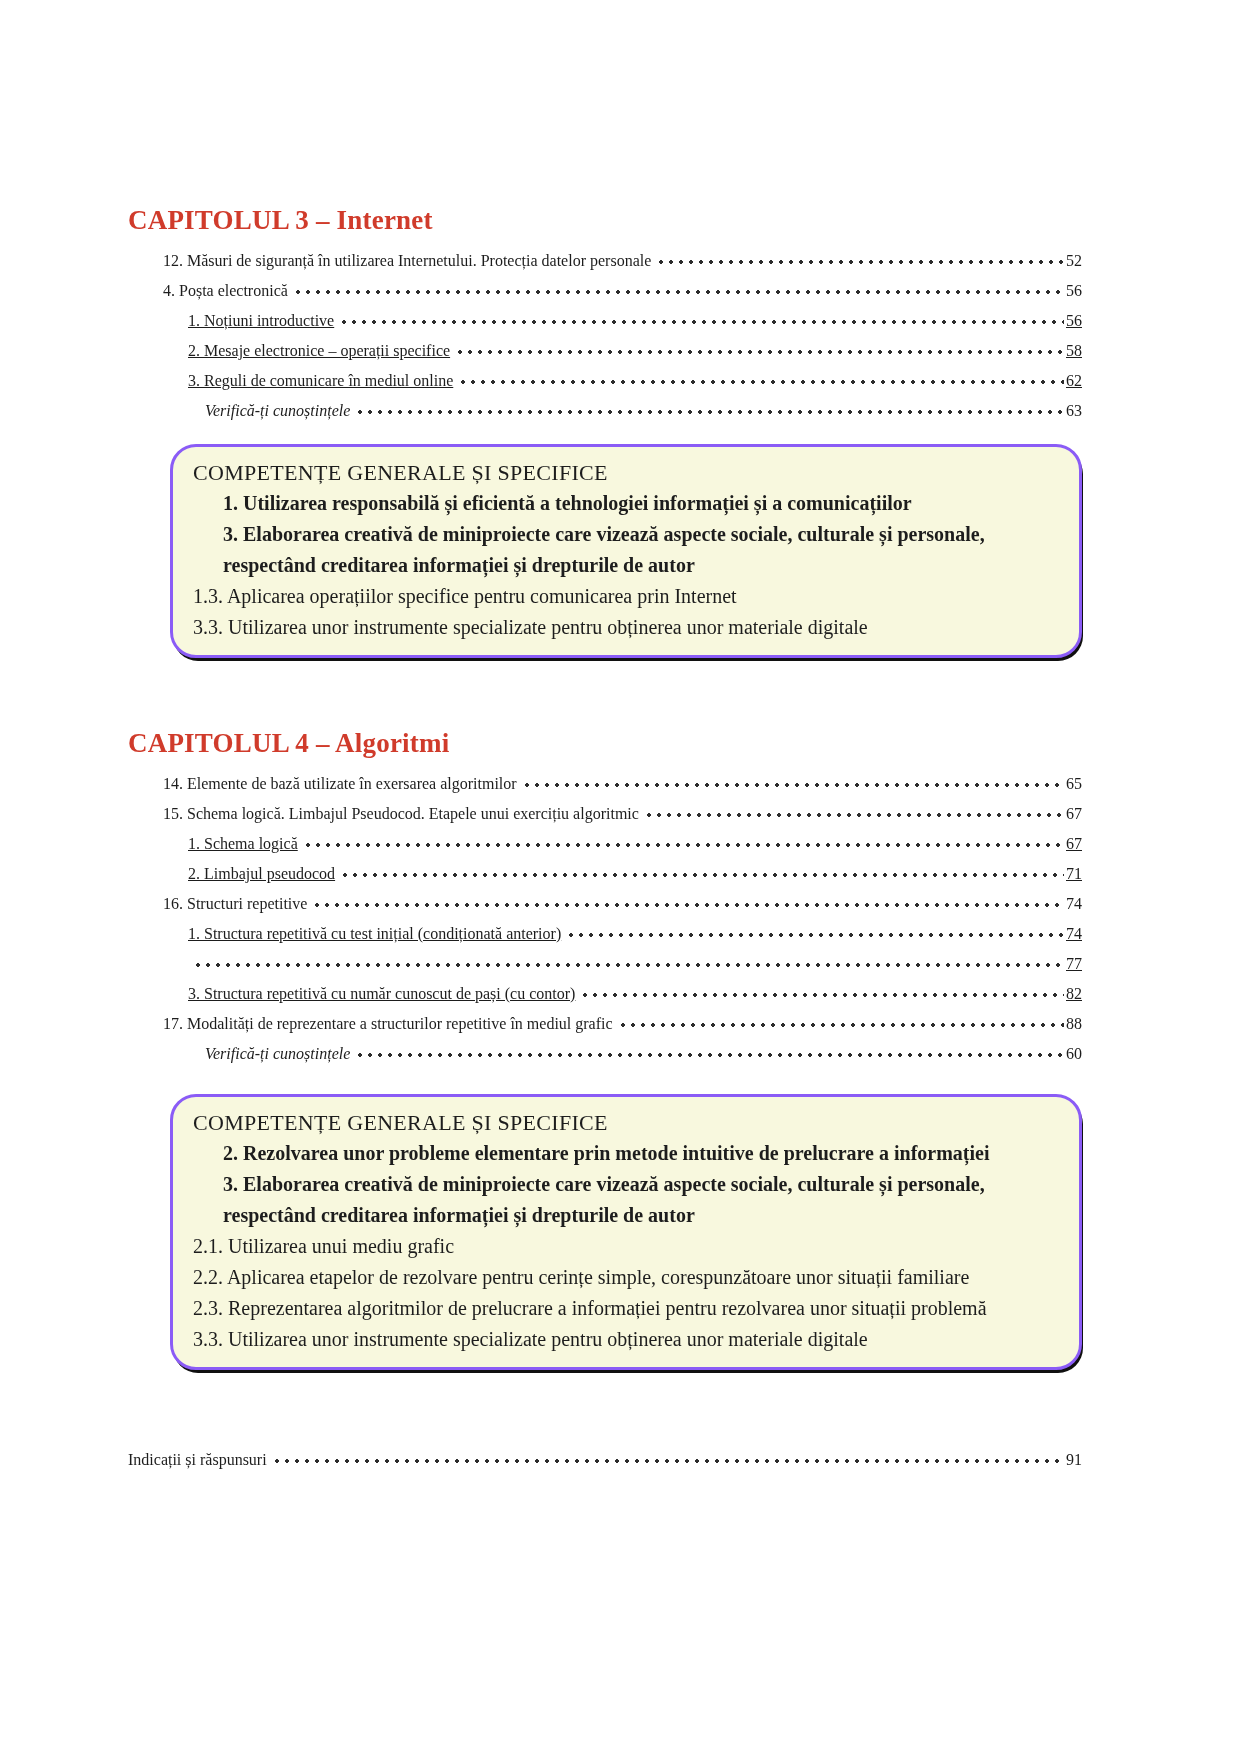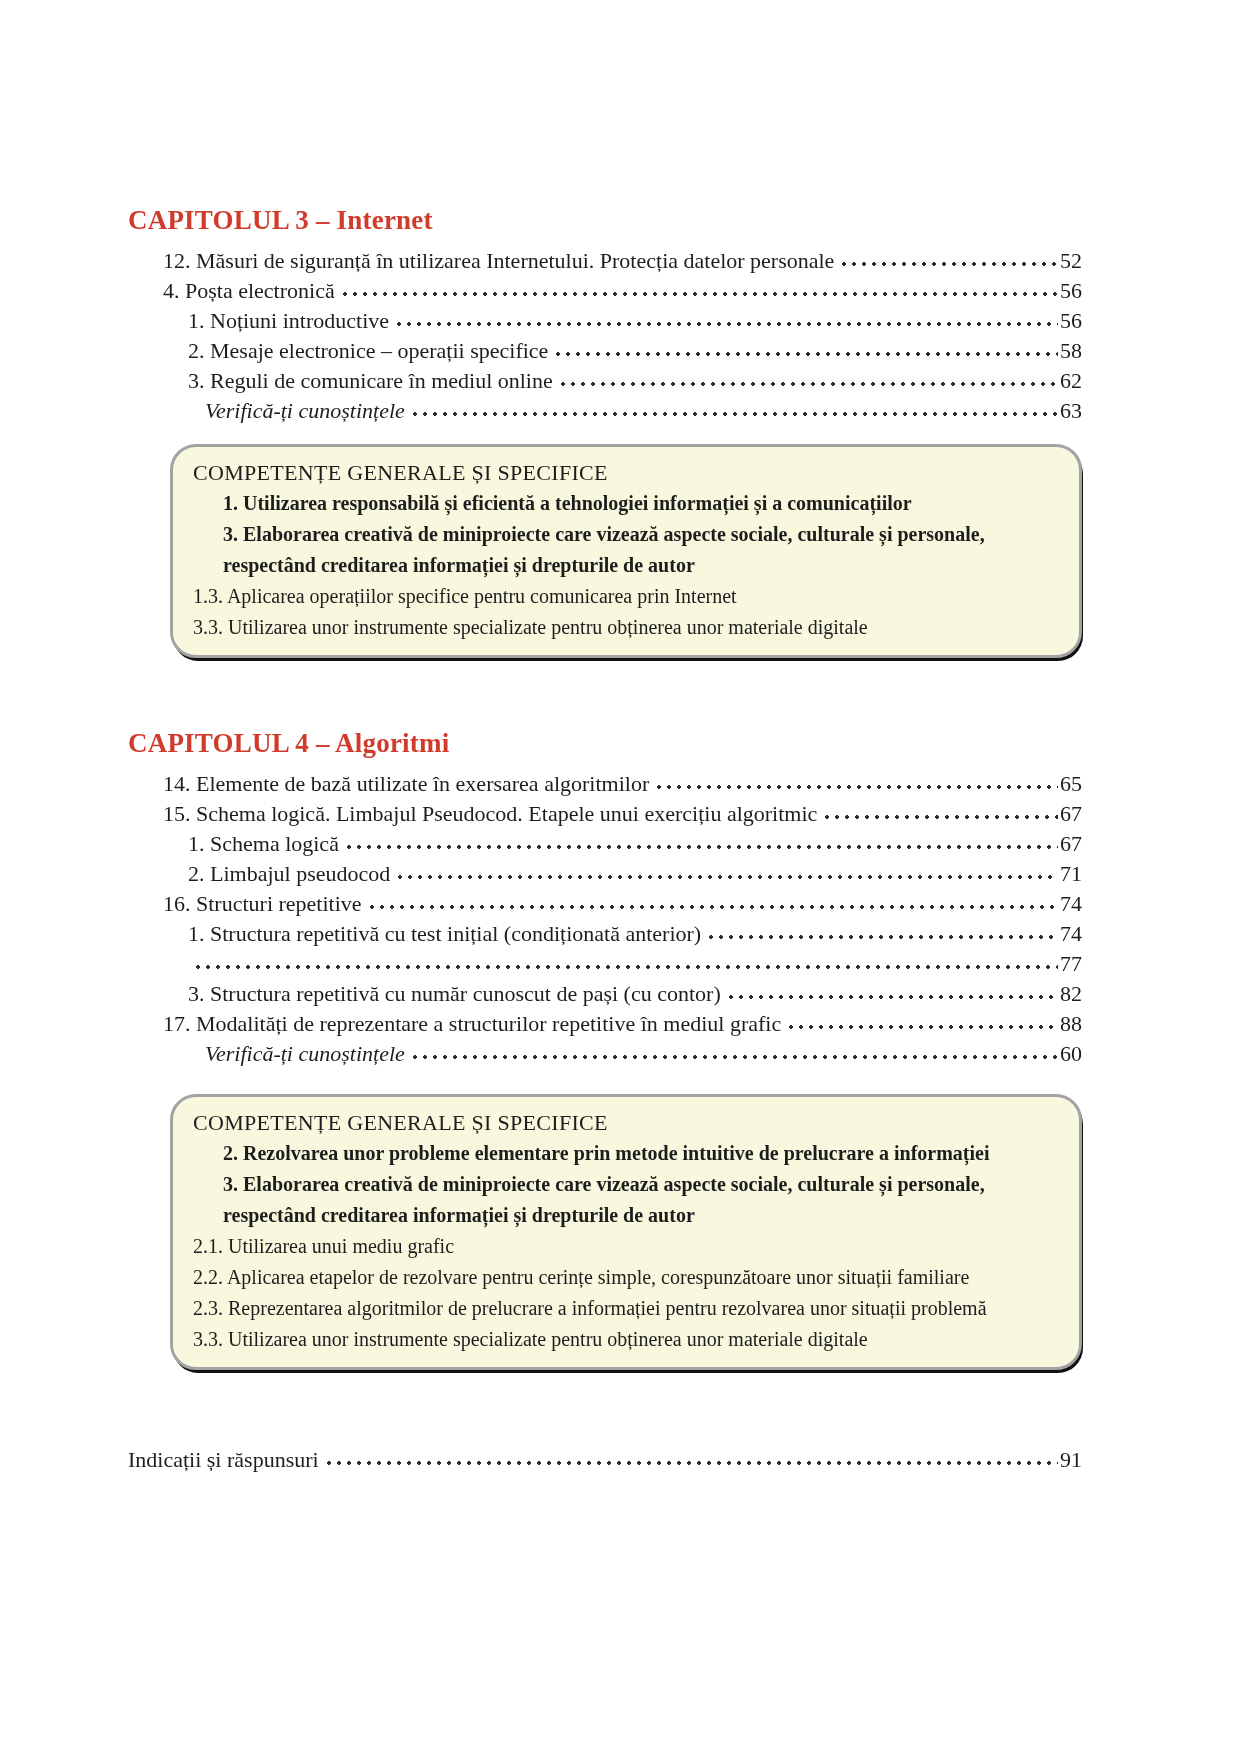--- a/index.html
+++ b/index.html
@@ -20,43 +20,43 @@
     font-weight:bold;
     color:#d03b2b;
     margin:0 0 10px 0;
     letter-spacing:.2px;
   }
   .chapter.second{margin-top:70px;}
   .toc{display:block;}
   .toc-row{
     display:flex;
     align-items:baseline;
-    font-size:22px;
+    font-size:16px;
     line-height:30px;
   }
   .toc-row.lvl1{margin-left:35px;}
-  .toc-row.lvl2{margin-left:60px;}
+  .toc-row.lvl2{margin-left:60px;text-decoration:underline;}
   .toc-row.lvl3{margin-left:77px;}
   .toc-row.it .toc-label{font-style:italic;}
   .toc-label{white-space:nowrap;}
   .toc-dots{
     flex:1 1 auto;
     min-width:24px;
     height:20px;
     margin:0 2px 0 8px;
     background-image:radial-gradient(circle at 2px 3px,#2c2c2c 1.7px,transparent 1.9px);
     background-size:10px 6px;
     background-repeat:repeat-x;
     background-position:left bottom 1px;
   }
   .toc-page{white-space:nowrap;}
   .comp-box{
     box-sizing:border-box;
     margin:18px 0 0 42px;
-    border:3px solid #a3a3a3;
+    border:3px solid #8b5cf6;
     border-radius:26px;
     background:#f8f8de;
     box-shadow:2px 4px 0 -1px #101010;
     padding:10px 22px 12px 20px;
     font-size:20px;
     line-height:31px;
   }
   .comp-box.second{margin-top:25px;}
   .comp-title{
     font-size:22px;

